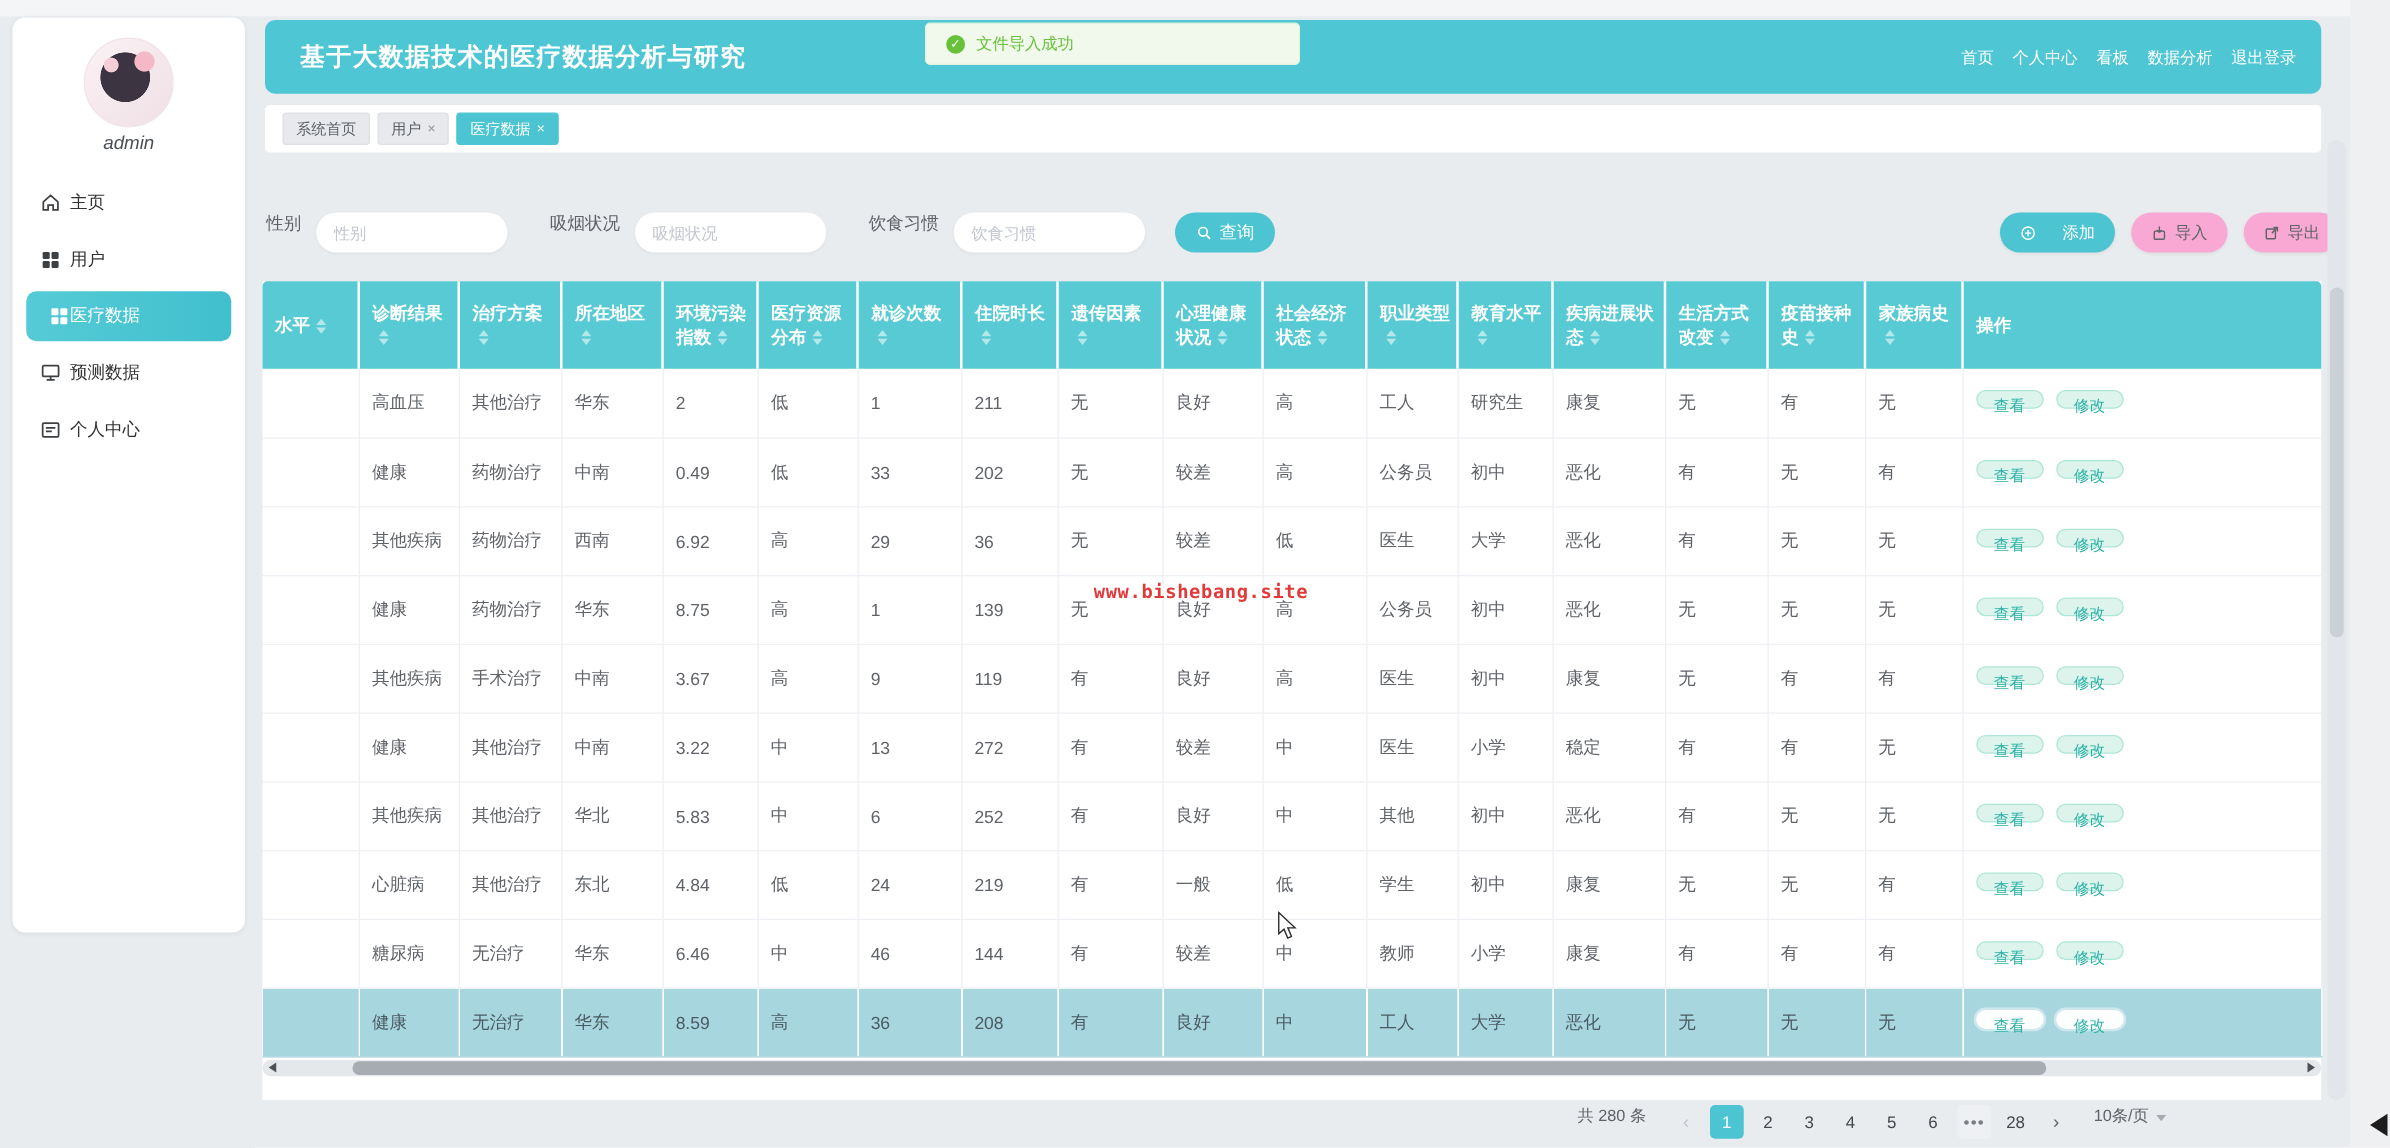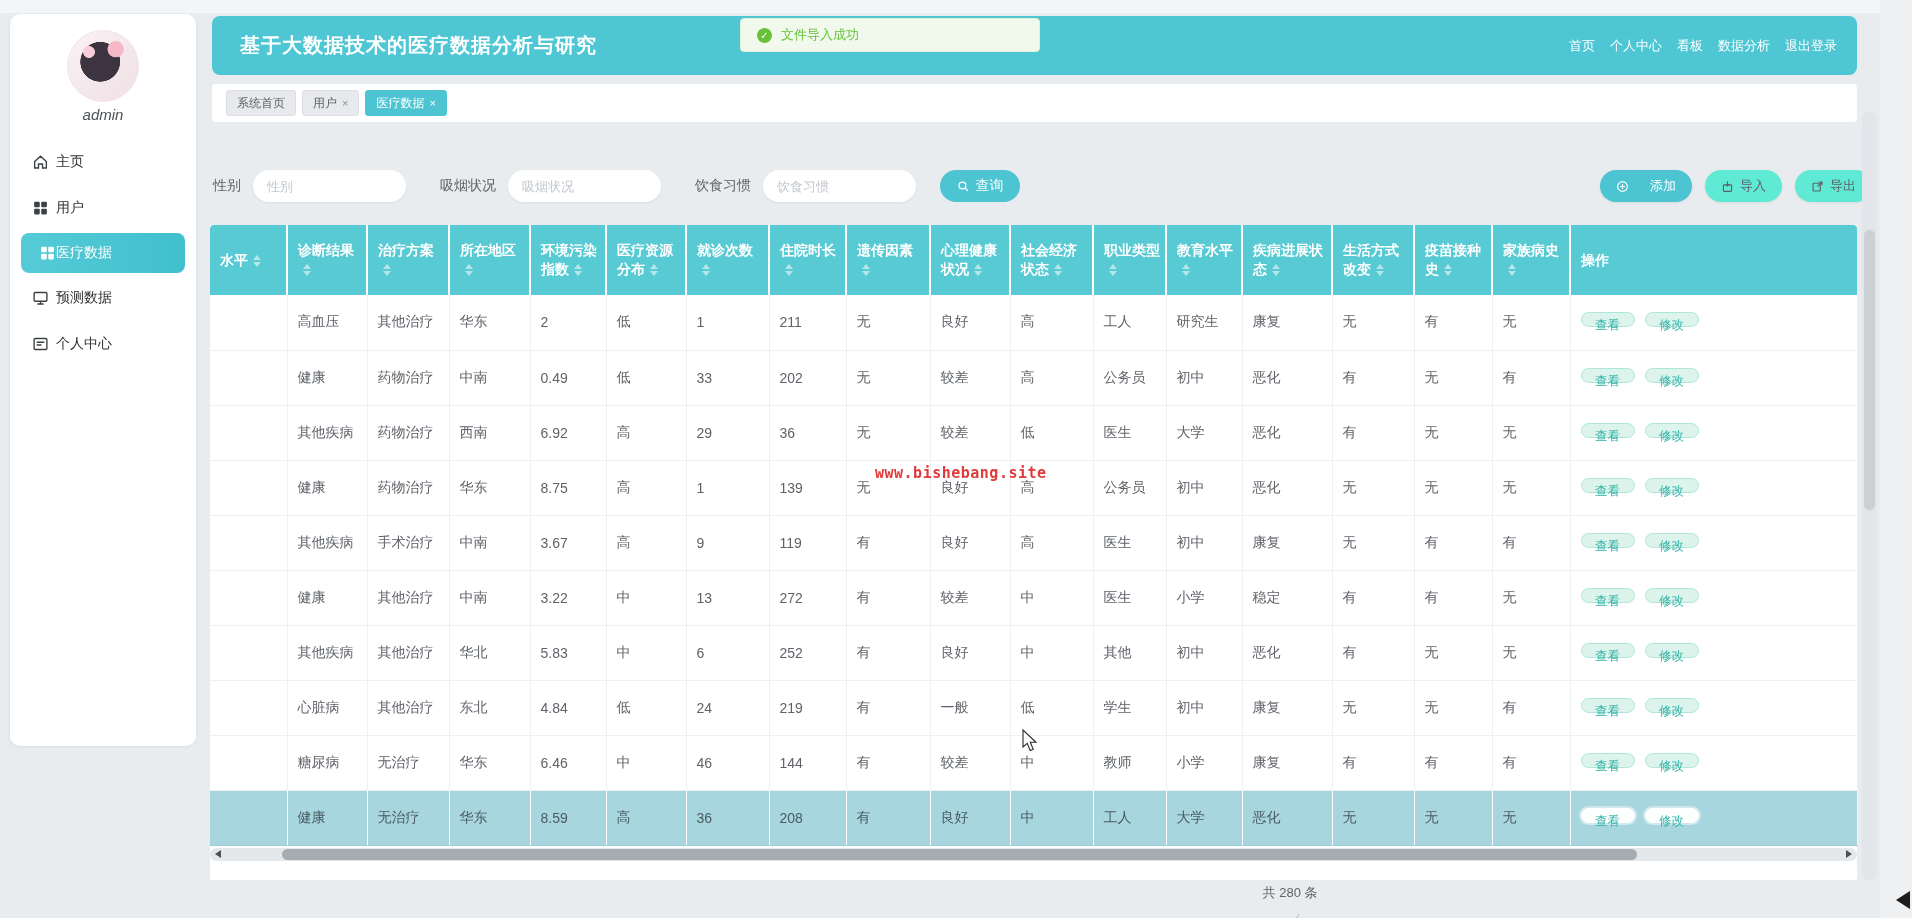--- a/index.html
+++ b/index.html
@@ -51,36 +51,36 @@
   .tabbar { position:absolute; left:212px; top:84px; width:1645px; height:38px;
     background:#fff; border-radius:4px; display:flex; align-items:center; gap:6px; padding-left:14px; }
   .tab { height:26px; display:flex; align-items:center; gap:5px; padding:0 10px;
     background:#e7e9ec; border:1px solid #dcdfe4; border-radius:3px;
     font-size:12px; color:#5f6368; cursor:pointer; }
   .tab .tab-close { font-size:11px; line-height:1; color:#8b9096; }
   .tab.active { background:#4cc4d1; border-color:#4cc4d1; color:#fff; }
   .tab.active .tab-close { color:#fff; }
 
   
-  .filterbar { position:absolute; left:213px; top:170px; height:32px; display:flex; align-items:center; }
+  .filterbar { position:absolute; left:213px; top:170px; height:32px; display:flex; align-items:flex-start; }
   .f-label { font-size:14px; color:#5f6368; margin-right:12px; }
   .f-input { width:153px; height:32px; border:none; outline:none; border-radius:16px;
     background:#fff; box-shadow:0 1px 3px rgba(0,0,0,.05); padding:0 14px;
     font-size:13px; color:#333; margin-right:34px; }
   .f-input::placeholder { color:#c3c7cf; }
   .btn-search { height:32px; width:80px; border:none; border-radius:16px; background:#4cc4d1;
     color:#fff; font-size:14px; display:flex; align-items:center; justify-content:center; gap:6px;
     cursor:pointer; margin-left:-10px; }
   .btn-search svg { width:13px; height:13px; }
 
   
   .toolbar { position:absolute; top:170px; left:1600px; display:flex; gap:13px; }
   .tb-btn { height:32px; padding:0 16px; border:none; border-radius:16px; font-size:13px;
     display:flex; align-items:center; gap:6px; cursor:pointer;
-    background:#5eead4; color:#5f6368; box-shadow:0 1px 3px rgba(0,0,0,.07); }
+    background:#f9a8d4; color:#5f6368; box-shadow:0 1px 3px rgba(0,0,0,.07); }
   .tb-btn svg { width:13px; height:13px; }
   .tb-btn.primary { background:#4cc4d1; color:#fff;gap:21px; }
 
   
   .table-card { position:absolute; left:210px; top:225px; width:1647px; height:655px; background:#fff; }
   table.data { border-collapse:collapse; table-layout:fixed; width:1647px; }
   thead th { height:70px; background:#57cad3; color:#fff; font-size:14px; font-weight:bold;
     text-align:left; vertical-align:middle; padding:4px 4px 4px 10px; line-height:19px;
     border-right:2px solid #fdfdfd; cursor:pointer; }
   thead th:first-child { border-top-left-radius:4px; }
@@ -114,21 +114,21 @@
     border-bottom:4.5px solid transparent; }
   .harrow.left { left:5px; border-right:6px solid #4d5156; }
   .harrow.right { right:5px; border-left:6px solid #4d5156; }
   .vscroll { position:absolute; left:1862px; top:112px; width:15px; height:768px;
     background:#e2e5e9; border-radius:8px; }
   .vthumb { position:absolute; left:2px; top:118px; width:11px; height:280px;
     background:#cbd0d5; border-radius:6px; cursor:pointer; }
 
   
   .pagination { position:absolute; top:884px; left:1262px; height:28px;
-    display:flex; align-items:center; font-size:13px; color:#5f6368;flex-direction:column; }
+    display:flex; align-items:flex-start; font-size:13px; color:#5f6368; }
   .pg-total { margin-right:16px; }
   .pg-btn { min-width:26px; height:28px; line-height:28px; text-align:center; margin:0 3px;
     cursor:pointer; color:#606266; font-size:15px; }
   .pg-btn.disabled { color:#c0c4cc; }
   .pg-num { min-width:27px; height:27px; line-height:27px; text-align:center; margin:0 3px;
     border-radius:4px; cursor:pointer; color:#43484d; font-size:13.5px; }
   .pg-num.active { background:#4cc4d1; color:#fff; }
   .pg-num.dots { color:#7a7f85; letter-spacing:1px; background:#eef0f3; }
   .pg-size { margin-left:14px; display:flex; align-items:center; gap:6px; cursor:pointer; }
   .pg-caret { width:0; height:0; border-left:4px solid transparent; border-right:4px solid transparent;

